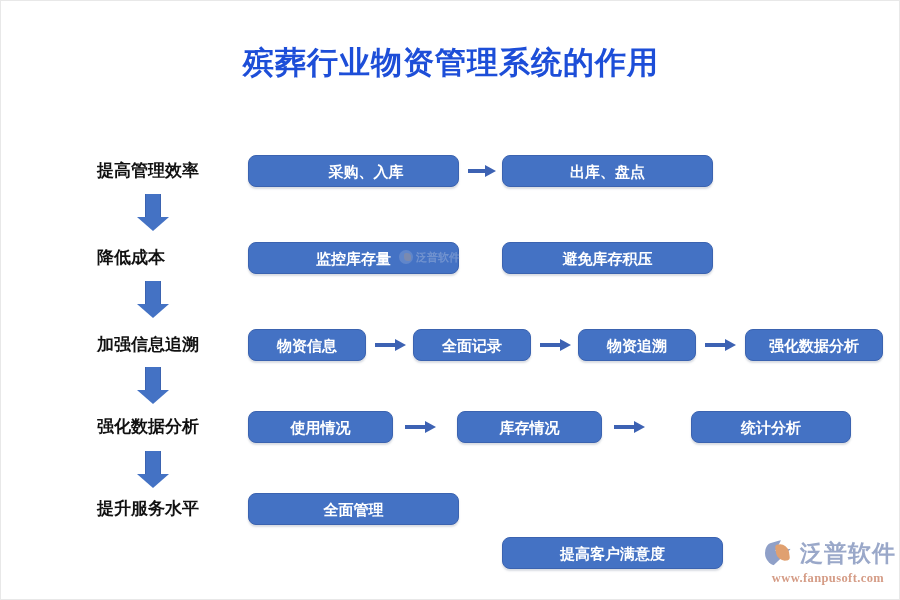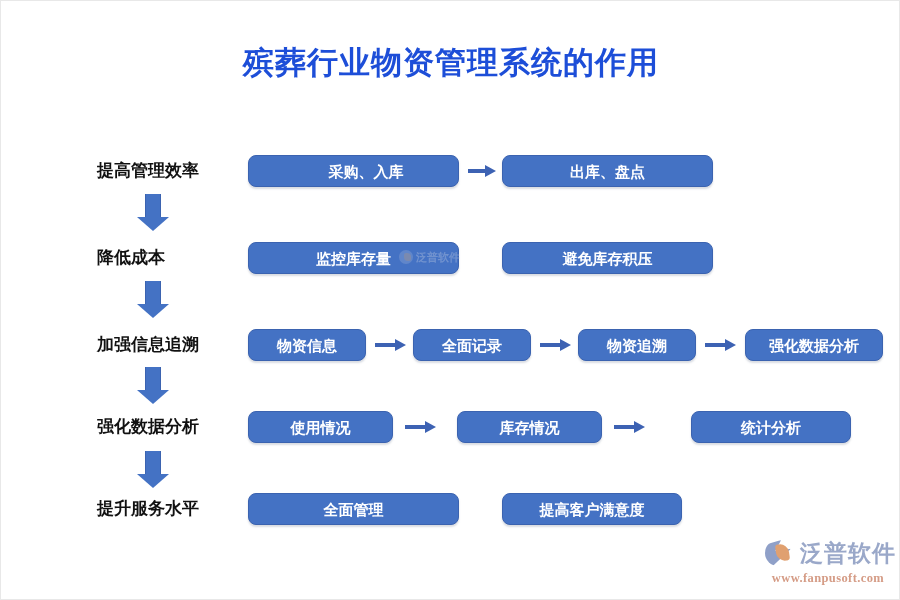--- a/index.html
+++ b/index.html
@@ -303,21 +303,21 @@
   </div>
 
   <div class="v-arrow" style="left:136px; top:450px; height:37px;">
     <div class="v-stem" style="height:23px;"></div>
     <div class="v-head" style="top:23px;"></div>
   </div>
 
   <div class="row" style="top:488px;">
     <div class="row-label">提升服务水平</div>
     <div class="box" style="left:239px; width:211px;">全面管理</div>
-    <div class="box" style="left:493px; width:180px;">提高客户满意度</div>
+    <div class="box" style="left:493px; width:221px;margin-top:44px;">提高客户满意度</div>
   </div>
 
   <div id="logo">
     <div class="logo-row">
       <div class="logo-mark">
         <div class="swoosh"></div>
         <div class="flame"></div>
       </div>
       <div class="logo-text">泛普软件</div>
     </div>

